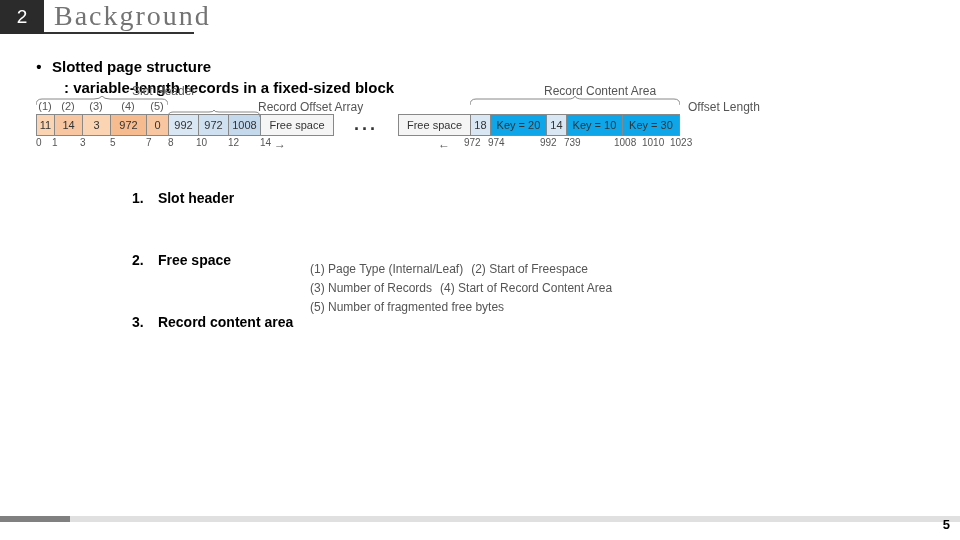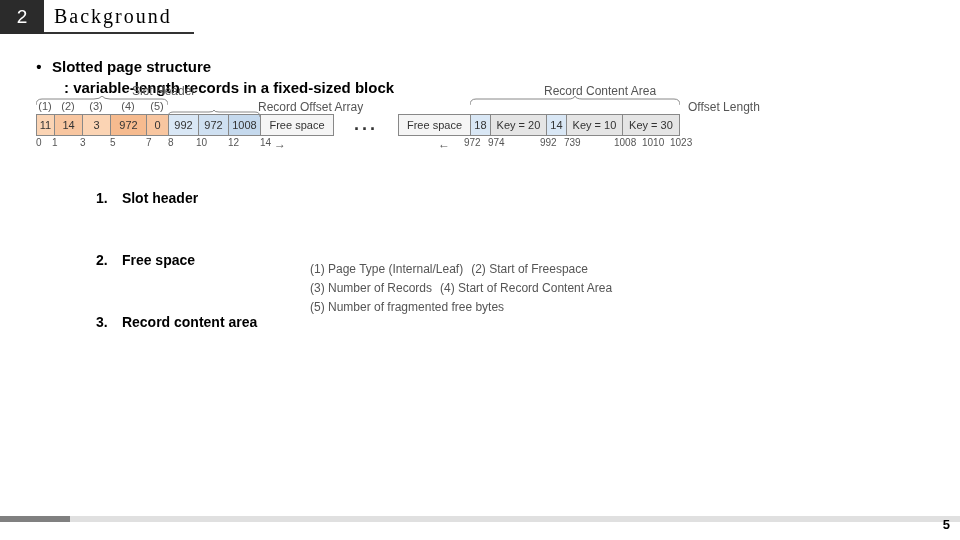--- a/index.html
+++ b/index.html
@@ -1,20 +1,20 @@
 <!DOCTYPE html>
 <html><head>
 <meta charset="utf-8">
 <style>
   * { box-sizing: border-box; margin: 0; padding: 0; }
   html, body { width: 960px; height: 540px; font-family: Arial, sans-serif; background: #fff; color: #000; position: relative; }
   .slide { width: 960px; height: 540px; position: relative; overflow: hidden; }
   .titlebar { display: flex; align-items: stretch; height: 34px; }
   .titlenum { width: 44px; background: #2b2b2b; color: #fff; display: flex; align-items: center; justify-content: center; font-size: 19px; }
-  .titletext { font-family: Georgia, "Times New Roman", serif; font-size: 20px; letter-spacing: 2px; color: #000000; padding-left: 10px; display: flex; align-items: center; border-bottom: 2px solid #333; width: 150px; }
+  .titletext { font-family: Georgia, "Times New Roman", serif; font-size: 28px; letter-spacing: 2px; color: #737373; padding-left: 10px; display: flex; align-items: center; border-bottom: 2px solid #333; width: 150px; }
   .body { padding: 24px 36px 0 36px; }
   .bullet { font-size: 15px; font-weight: bold; display: flex; gap: 10px; }
   .bullet .dot { width: 6px; text-align: center; }
   .subline { font-size: 15px; font-weight: bold; margin-left: 28px; margin-top: 4px; }
   .diag { margin-top: 18px; display: flex; align-items: flex-end; gap: 20px; font-size: 11px; color: #444; }
   .left-diag, .right-diag { position: relative; }
   .label-sh { position: absolute; top: -30px; left: 96px; font-size: 12px; color: #555; }
   .label-roa { position: absolute; top: -14px; left: 222px; font-size: 12px; color: #555; white-space: nowrap; }
   .label-rca { position: absolute; top: -30px; left: 146px; font-size: 12px; color: #555; white-space: nowrap; }
   .label-rl { position: absolute; top: -14px; left: 290px; font-size: 12px; color: #555; white-space: nowrap; }
@@ -22,26 +22,26 @@
   .nums-top span { display: inline-block; text-align: center; }
   .row { display: flex; border: 1px solid #888; height: 22px; }
   .cell { border-right: 1px solid #888; display: flex; align-items: center; justify-content: center; font-size: 11px; color: #333; }
   .cell:last-child { border-right: none; }
   .peach1 { background: #fbd4b4; }
   .peach2 { background: #f8c6a0; }
   .peach3 { background: #f6bb8f; }
   .blue1 { background: #d9e7f5; }
   .blue2 { background: #cfe0f1; }
   .blue3 { background: #c5d9ed; }
-  .blue4 { background: #e5e5e5; }
+  .blue4 { background: #0ea5e9; }
   .fs { background: #f5f5f5; font-style: normal; }
   .ticks { position: relative; height: 14px; font-size: 10px; color: #555; }
   .ticks span { position: absolute; top: 1px; }
   .dots { font-size: 18px; font-weight: bold; letter-spacing: 2px; align-self: center; padding-bottom: 6px; color: #333; }
-  .items { margin-top: 40px; margin-left: 60px; }
+  .items { margin-top: 40px; margin-left: 96px; }
   .item { font-size: 14px; font-weight: bold; margin-bottom: 46px; }
   .item .num { display: inline-block; width: 22px; }
   .legend { position: absolute; left: 310px; top: 260px; font-size: 12px; color: #555; line-height: 1.6; }
   .legend div { display: flex; gap: 8px; }
   .footer { position: absolute; bottom: 0; left: 0; right: 0; height: 24px; }
   .footer-bar { height: 6px; background: #e0e0e0; }
   .footer-accent { width: 70px; height: 6px; background: #808080; }
   .pagenum { position: absolute; right: 10px; bottom: 8px; font-size: 13px; font-weight: bold; }
   svg.br { position: absolute; stroke: #888; fill: none; stroke-width: 1; }
   .arrow-r, .arrow-l { font-size: 12px; color: #555; }

